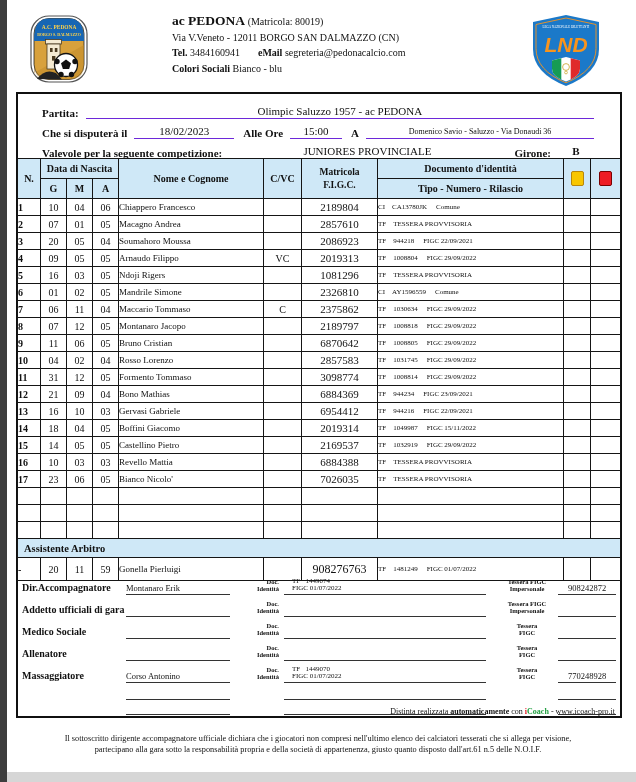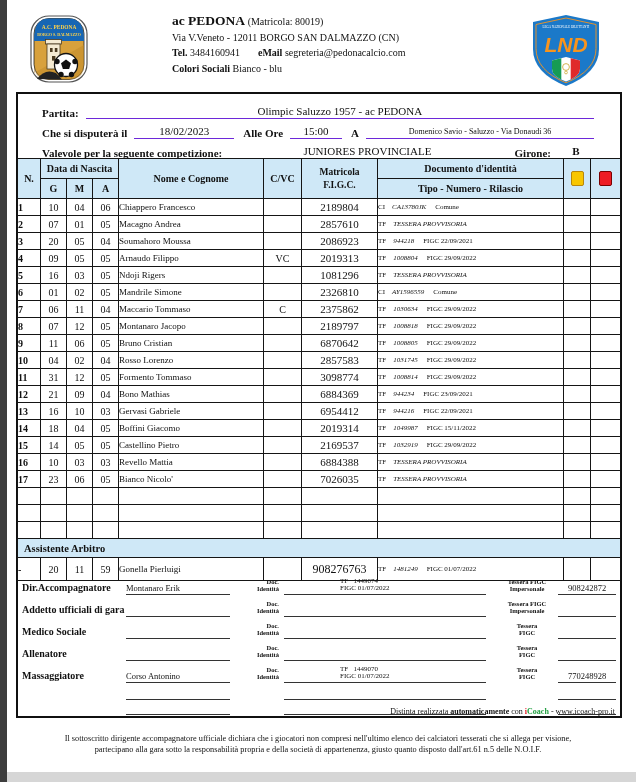--- a/index.html
+++ b/index.html
@@ -45,36 +45,36 @@
   .band-row td{height:18px;background:#cfe8f7;font-weight:bold;font-size:10.5px;text-align:left;padding-left:6px;}
   .assistant-row{height:23px;}
   .assistant-row .c-mat{font-size:12px;}
   .c-n{font-weight:bold;font-size:10px;padding-left:3px;text-align:left;}
   .c-g{font-size:10px;text-align:center;}
   .c-name{font-size:9px;text-align:left;padding-left:8px;}
   .c-cvc{font-size:10px;text-align:center;}
   .c-mat{font-size:11px;text-align:center;}
   .c-doc{font-size:7px;text-align:left;padding-left:4px;}
   .doc-t{margin-right:7px;}
-  .doc-n{margin-right:9px;white-space:pre;font-style:italic;}
+  .doc-n{margin-right:9px;white-space:pre;}
   .card{display:inline-block;width:11px;height:13px;border-radius:2px;vertical-align:middle;}
   .card-y{background:#f8c600;border:1px solid #b8860b;}
   .card-r{background:#ed1c24;border:1px solid #7a0000;}
 
   
   .staff{position:absolute;left:0;top:479px;width:624px;}
   .staff-row{display:grid;grid-template-columns:104px 114px 44px 212px 62px 62px;height:22px;align-items:end;padding-left:4px;}
   .staff-row.staff-blank{height:15px;}
   .s-role{font-weight:bold;font-size:10px;padding-bottom:2px;white-space:nowrap;}
   .s-line{border-bottom:1px solid #333;}
   .s-name{font-size:8.5px;text-align:left;height:11px;margin-right:10px;line-height:10px;}
   .s-doclabel{font-size:6.5px;font-weight:bold;line-height:6.8px;text-align:right;padding-right:5px;padding-bottom:2px;}
   .s-doclabel span{display:block;}
   .s-doc{font-size:7px;line-height:7.4px;padding-left:8px;height:16px;margin-right:10px;}
-  .s-doc span{display:block;white-space:pre;margin-left:48px;}
+  .s-doc span{display:block;white-space:pre;}
   .s-teslabel{font-size:6.5px;font-weight:bold;line-height:6.8px;text-align:center;padding-bottom:2px;}
   .s-teslabel span{display:block;}
   .s-tes{font-size:8.5px;text-align:center;height:11px;margin-right:4px;line-height:10px;}
 
   
   .credit{position:absolute;right:5px;bottom:0px;font-size:8px;}
   .credit span{white-space:pre;}
   .credit .cb{font-weight:bold;}
   .brand-i{color:#e31e24;font-weight:bold;}
   .brand-c{color:#1e9e3e;font-weight:bold;}

